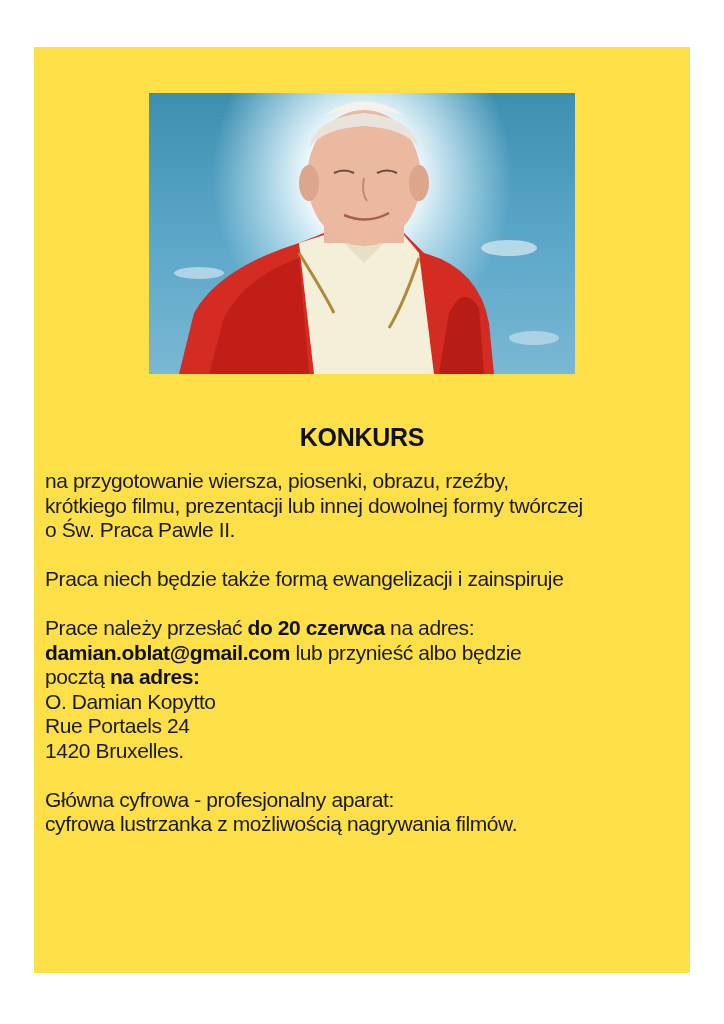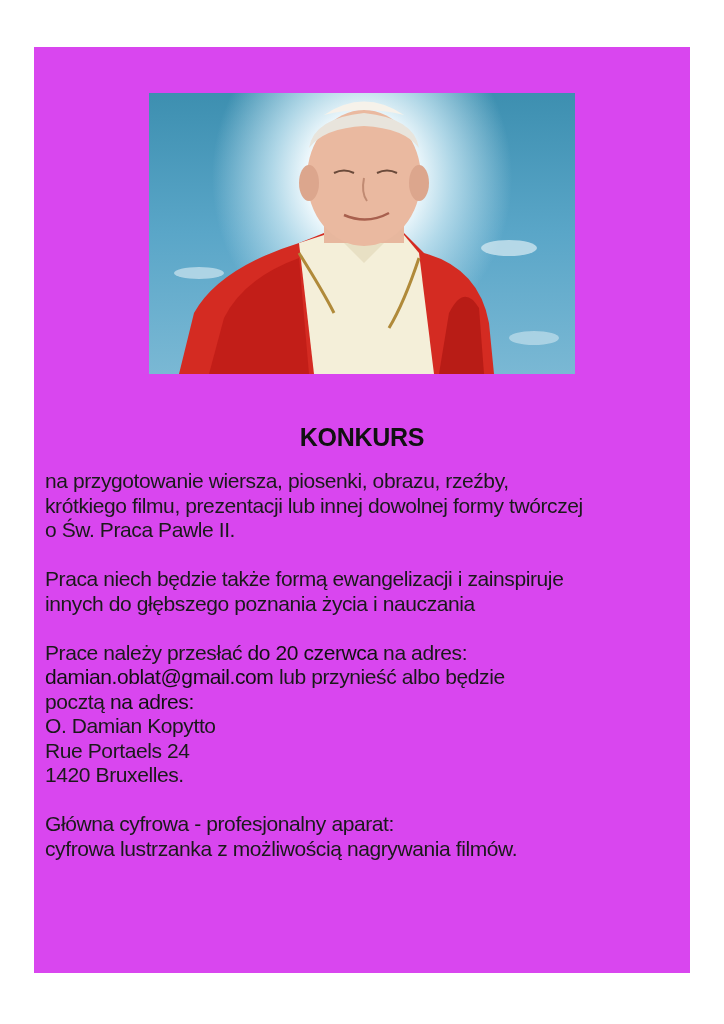--- a/index.html
+++ b/index.html
@@ -2,40 +2,40 @@
 <html><head>
 <meta charset="utf-8">
 <style>
   html, body { margin:0; padding:0; }
   body {
     width:724px; height:1024px; background:#ffffff; position:relative; overflow:hidden;
     font-family: "Liberation Sans", "DejaVu Sans", sans-serif;
   }
   .poster {
     position:absolute; left:34px; top:47px; width:656px; height:926px;
-    background:#d946ef;
+    background:#fde047;
   }
   .photo {
     position:absolute; left:115px; top:46px; width:426px; height:281px; overflow:hidden;
     background:
       radial-gradient(ellipse 150px 170px at 50% 30%, #ffffff 0%, #f4fbfe 35%, rgba(200,230,242,0.8) 60%, rgba(80,150,190,0) 100%),
       linear-gradient(180deg, #3d8fb0 0%, #5aa6c8 50%, #7ab8d4 100%);
   }
   .photo svg { position:absolute; left:0; top:0; }
   .title {
     position:absolute; left:0; width:656px; top:376px; text-align:center;
     font-size:25px; font-weight:bold; color:#111111; letter-spacing:-0.3px;
   }
   .body-text {
     position:absolute; left:11px; top:422px; width:640px;
     font-size:21px; line-height:24.5px; color:#1a1a1a; letter-spacing:-0.4px;
   }
   .para { margin:0 0 24.5px 0; }
   .line { display:block; white-space:nowrap; }
-  b { font-weight:normal; color:#111; }
+  b { font-weight:bold; color:#111; }
 </style>
 </head>
 <body>
 
 <div class="poster">
   <div class="photo" title="Portrait of St. John Paul II in red mozzetta against blue sky">
     <svg width="426" height="281" viewBox="0 0 426 281">
 
       <ellipse cx="50" cy="180" rx="25" ry="6" fill="#cfe6f0" opacity="0.7"></ellipse>
       <ellipse cx="360" cy="155" rx="28" ry="8" fill="#dcedf4" opacity="0.7"></ellipse>
@@ -71,21 +71,20 @@
   <div class="title">KONKURS</div>
 
   <div class="body-text">
     <div class="para">
       <span class="line">na przygotowanie wiersza, piosenki, obrazu, rzeźby,</span>
       <span class="line">krótkiego filmu, prezentacji lub innej dowolnej formy twórczej</span>
       <span class="line">o Św. Praca Pawle II.</span>
     </div>
     <div class="para">
       <span class="line">Praca niech będzie także formą ewangelizacji i zainspiruje</span>
-      <span class="line">innych do głębszego poznania życia i nauczania</span>
     </div>
     <div class="para">
       <span class="line"><span>Prace należy przesłać </span><b>do 20 czerwca</b><span> na adres:</span></span>
       <span class="line"><b>damian.oblat@gmail.com</b><span> lub przynieść albo będzie</span></span>
       <span class="line"><span>pocztą </span><b>na adres:</b></span>
       <span class="line">O. Damian Kopytto</span>
       <span class="line">Rue Portaels 24</span>
       <span class="line">1420 Bruxelles.</span>
     </div>
     <div class="para">

